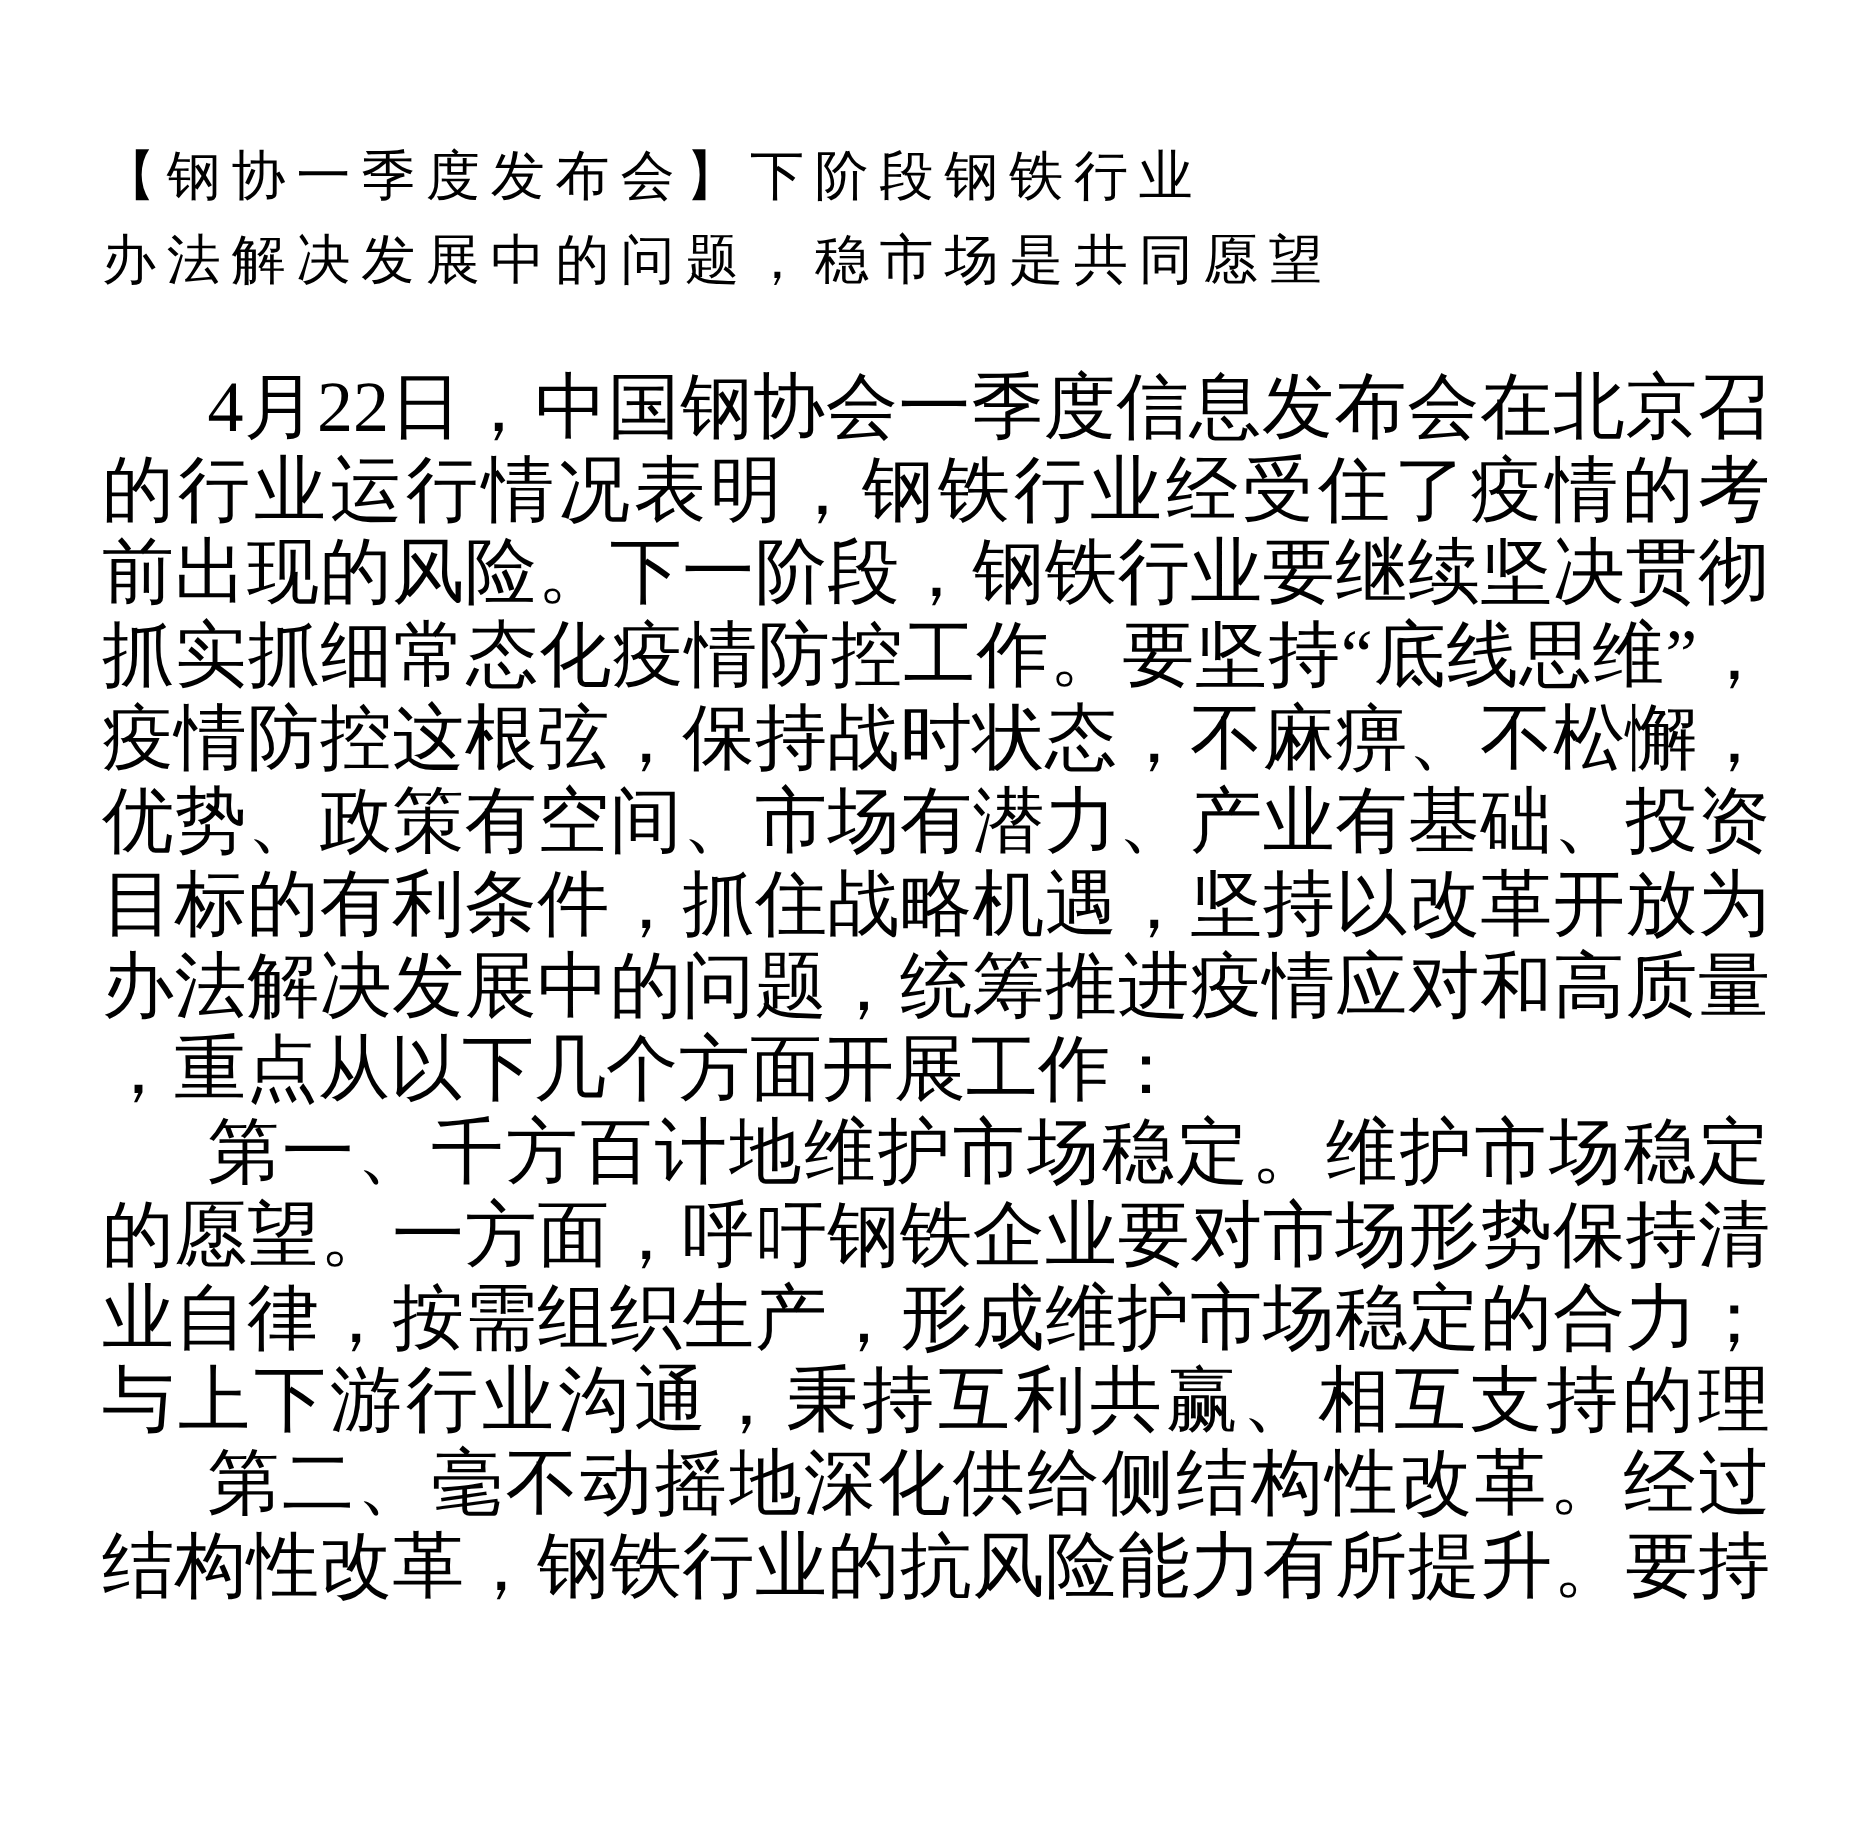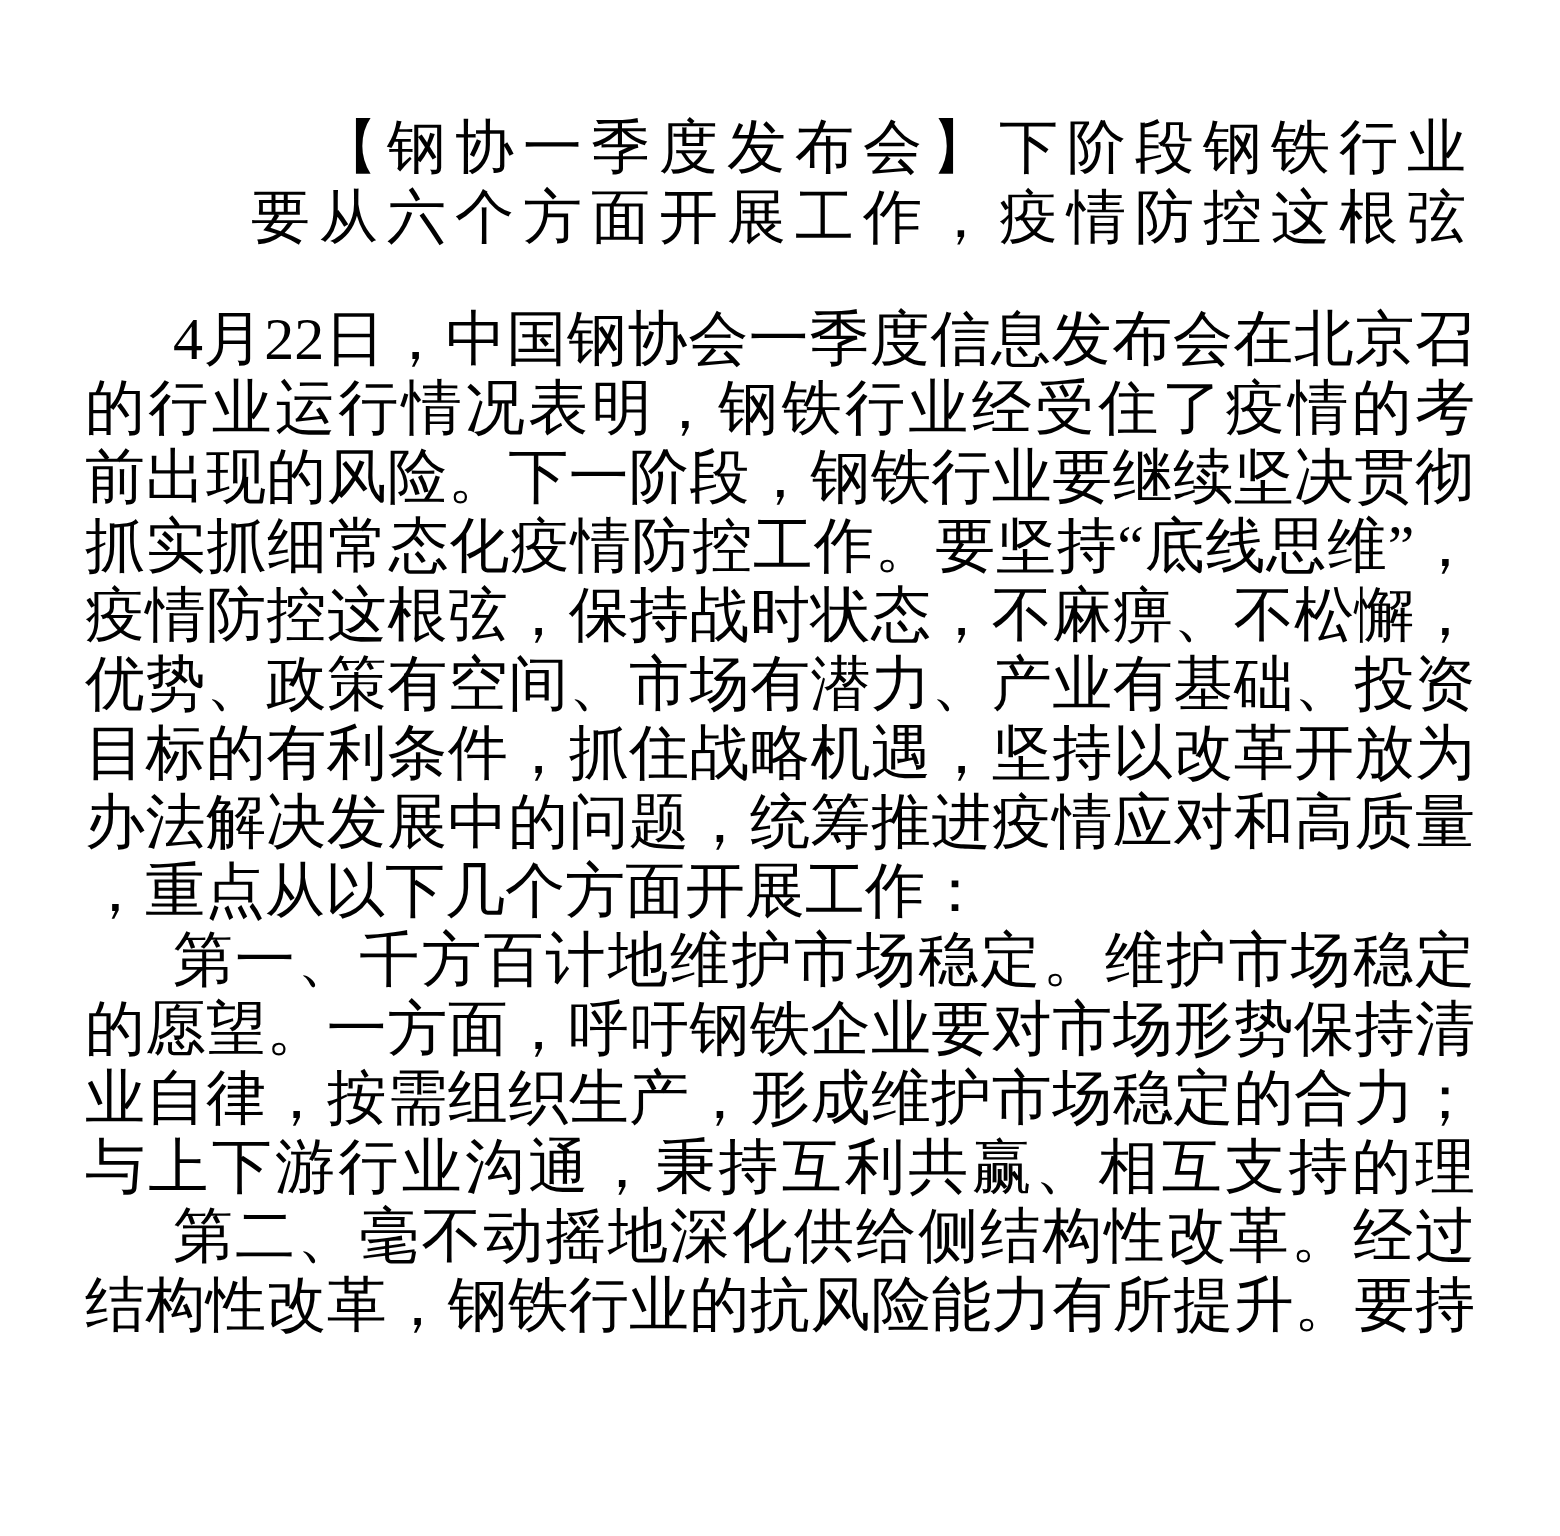--- a/index.html
+++ b/index.html
@@ -11,22 +11,22 @@
     position: relative;
     width: 1560px;
     height: 1536px;
     background: #ffffff;
     color: #000000;
     overflow: hidden;
     font-family: "Liberation Serif", "DejaVu Serif", serif;
   }
   .doc-title {
     margin: 112px 85px 0 85px;
-    text-align: right;
-    font-size: 59px;
+    text-align: left;
+    font-size: 45px;
     line-height: 70px;
     letter-spacing: 9px;
     font-weight: 500;
   }
   .doc-body {
     margin: 53px 85px 0 85px;
   }
   .line {
     font-size: 60px;
     line-height: 69px;
@@ -44,21 +44,21 @@
     text-align-last: left;
   }
 </style>
 </head>
 <body>
 
 <div class="page">
 
   <div class="doc-title">
     <div class="title-line">【钢协一季度发布会】下阶段钢铁行业</div>
-    <div class="title-line">要从六个方面开展工作，疫情防控这根弦</div>
+    <div class="title-line">办法解决发展中的问题，稳市场是共同愿望</div>
   </div>
 
   <div class="doc-body">
     <div class="line indent">4月22日，中国钢协会一季度信息发布会在北京召开。从一季度</div>
     <div class="line">的行业运行情况表明，钢铁行业经受住了疫情的考验，有能力抵抗目</div>
     <div class="line">前出现的风险。下一阶段，钢铁行业要继续坚决贯彻落实党中央、国</div>
     <div class="line">抓实抓细常态化疫情防控工作。要坚持“底线思维”，在充分估计困</div>
     <div class="line">疫情防控这根弦，保持战时状态，不麻痹、不松懈，慎终如始地抓紧</div>
     <div class="line">优势、政策有空间、市场有潜力、产业有基础、投资有方向、改革有</div>
     <div class="line">目标的有利条件，抓住战略机遇，坚持以改革开放为动力，用改革的</div>

